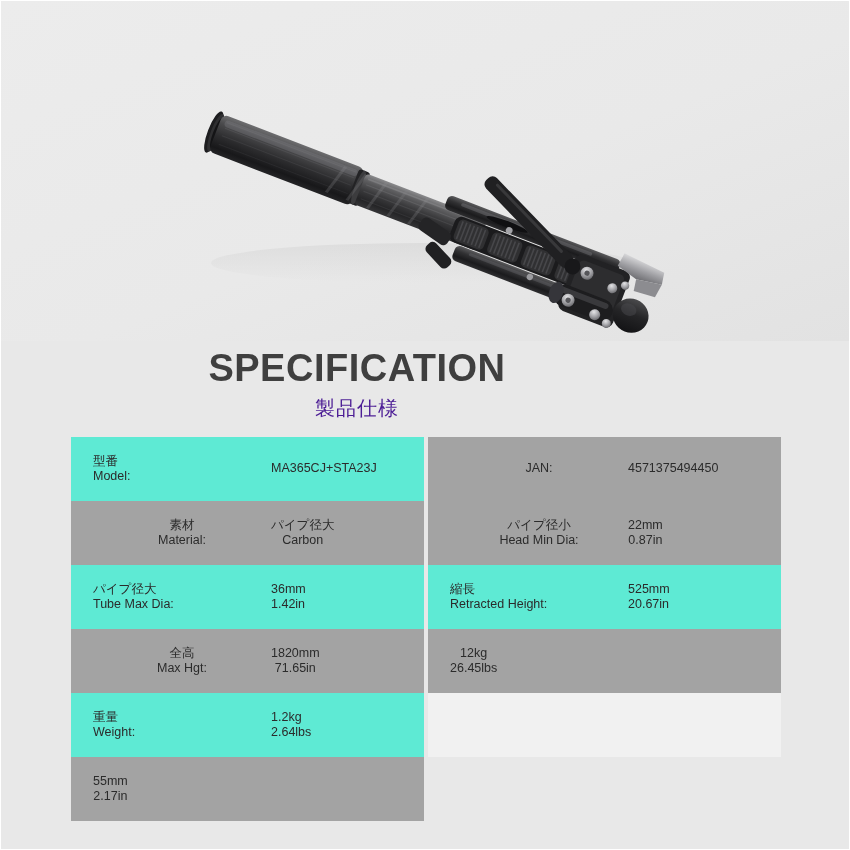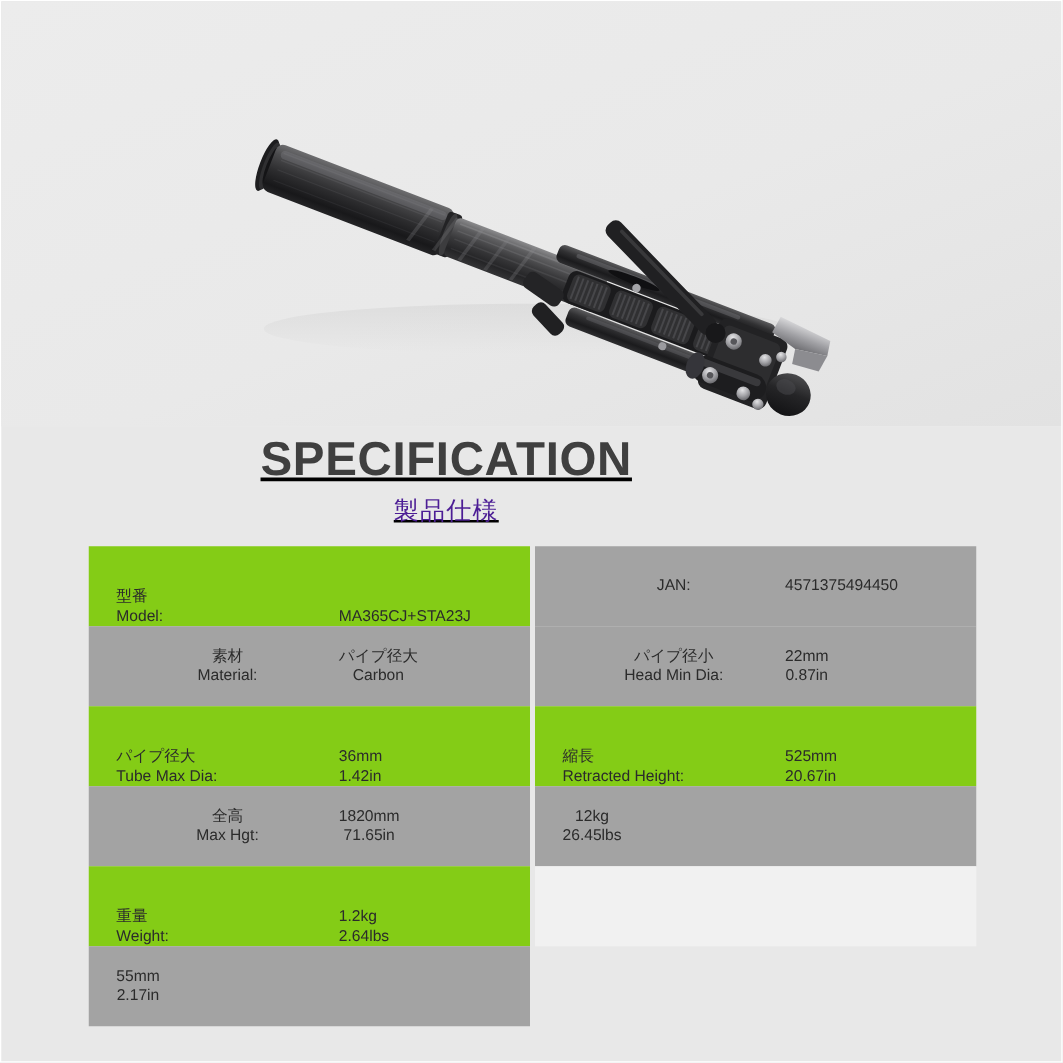--- a/index.html
+++ b/index.html
@@ -36,21 +36,20 @@
     display: block;
   }
 
   
   #title-block {
     position: absolute;
     left: 0;
     top: 348px;
     width: 712px;
     text-align: center;
-    text-decoration: underline;
   }
   #spec-title {
     font-size: 38px;
     font-weight: bold;
     color: #3f3f3f;
     letter-spacing: 0.5px;
     line-height: 1.05;
     margin: 0;
   }
   #spec-subtitle {
@@ -75,21 +74,21 @@
     display: flex;
     flex-direction: column;
   }
   .spec-row {
     height: 64px;
     display: flex;
     align-items: center;
     box-sizing: border-box;
     padding-left: 22px;
   }
-  .row-light { background: #84cc16; align-items: flex-end; }
+  .row-light { background: #5eead4; }
   .row-dark  { background: #a3a3a3; text-align: center; }
   .row-empty { background: #f1f1f1; }
 
   .spec-label {
     width: 178px;
     flex: none;
     color: #2b2b2b;
     font-size: 12.5px;
     line-height: 15.5px;
   }

